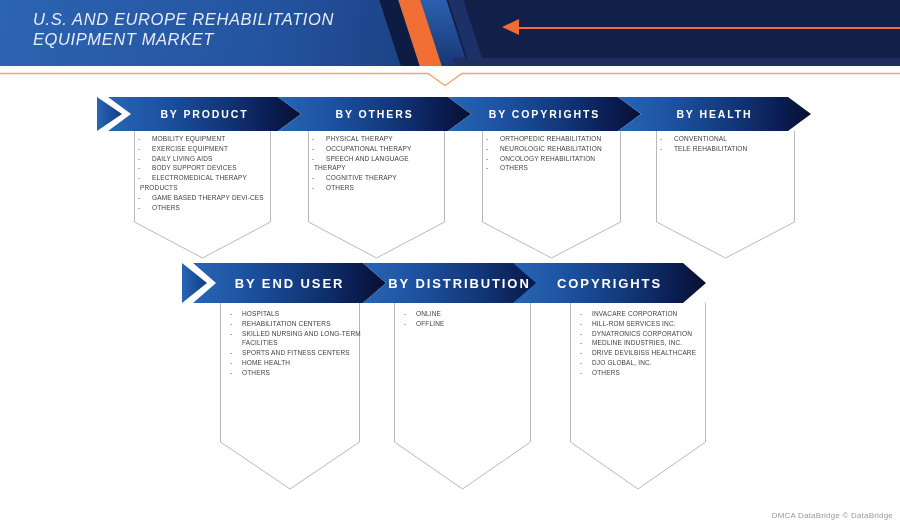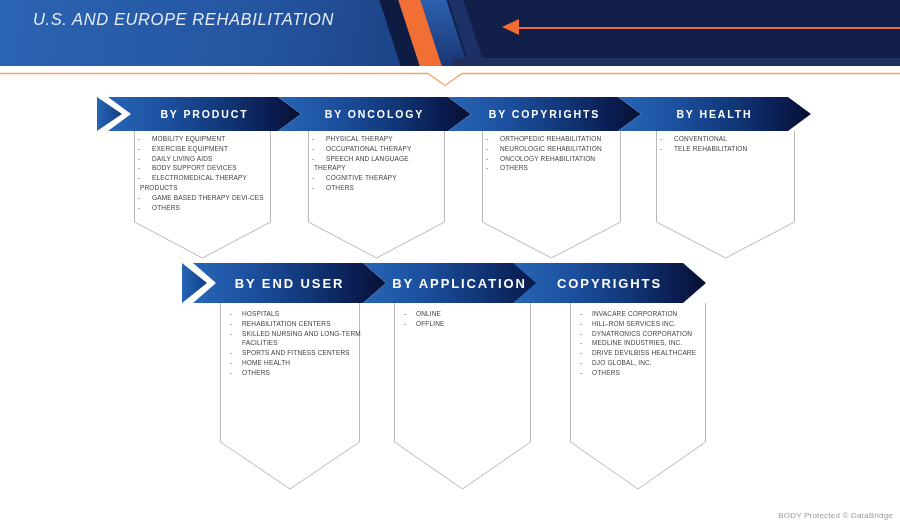--- a/index.html
+++ b/index.html
@@ -71,20 +71,21 @@
 
   <div class="header">
     <div class="stripe navy"></div>
     <div class="stripe field"></div>
     <div class="stripe dim"></div>
     <div class="stripe blue"></div>
     <div class="stripe orange"></div>
     <div class="hfoot"></div>
     <div class="h-title">
       <div>U.S. AND EUROPE REHABILITATION</div>
+      <div>EQUIPMENT MARKET</div>
     </div>
     <div class="h-line"></div>
     <div class="h-arrowhead"></div>
   </div>
 
   <svg class="overlay" width="900" height="532">
     <path class="divider" d="M0,73.5 H428 L445,85.5 L462,73.5 H900"></path>
     <path class="pent" d="M134.5,131 V222 L202.5,258 L270.5,222 V131"></path>
     <path class="pent" d="M308.5,131 V222 L376.5,258 L444.5,222 V131"></path>
     <path class="pent" d="M482.5,131 V222 L551.5,258 L620.5,222 V131"></path>
@@ -93,21 +94,21 @@
     <path class="pent" d="M394.5,303 V442 L462.5,489 L530.5,442 V303"></path>
     <path class="pent" d="M570.5,303 V442 L638,489 L705.5,442 V303"></path>
   </svg>
 
   <div class="row1">
     <div class="chev" id="chev1"></div>
     <div class="banner" id="b-product">
       <span>BY PRODUCT</span>
     </div>
     <div class="banner" id="b-therapy">
-      <span>BY ONCOLOGY</span>
+      <span>BY OTHERS</span>
     </div>
     <div class="banner" id="b-application">
       <span>BY COPYRIGHTS</span>
     </div>
     <div class="banner" id="b-method">
       <span>BY HEALTH</span>
     </div>
     <ul class="plist" id="l-product">
         <li>MOBILITY EQUIPMENT</li>
         <li>EXERCISE EQUIPMENT</li>
@@ -135,21 +136,21 @@
         <li>TELE REHABILITATION</li>
       </ul>
   </div>
 
   <div class="row2">
     <div class="chev" id="chev2"></div>
     <div class="banner" id="b-enduser">
       <span>BY END USER</span>
     </div>
     <div class="banner" id="b-distribution">
-      <span>BY APPLICATION</span>
+      <span>BY DISTRIBUTION</span>
     </div>
     <div class="banner" id="b-copyrights">
       <span>COPYRIGHTS</span>
     </div>
     <ul class="plist" id="l-enduser">
         <li>HOSPITALS</li>
         <li>REHABILITATION CENTERS</li>
         <li>SKILLED NURSING AND LONG-TERM FACILITIES</li>
         <li>SPORTS AND FITNESS CENTERS</li>
         <li>HOME HEALTH</li>
@@ -163,14 +164,14 @@
         <li>INVACARE CORPORATION</li>
         <li>HILL-ROM SERVICES INC.</li>
         <li>DYNATRONICS CORPORATION</li>
         <li>MEDLINE INDUSTRIES, INC.</li>
         <li>DRIVE DEVILBISS HEALTHCARE</li>
         <li>DJO GLOBAL, INC.</li>
         <li>OTHERS</li>
       </ul>
   </div>
 
-  <div class="dmca">BODY Protected © DataBridge</div>
+  <div class="dmca">DMCA DataBridge © DataBridge</div>
 </div>
 
 </body></html>

